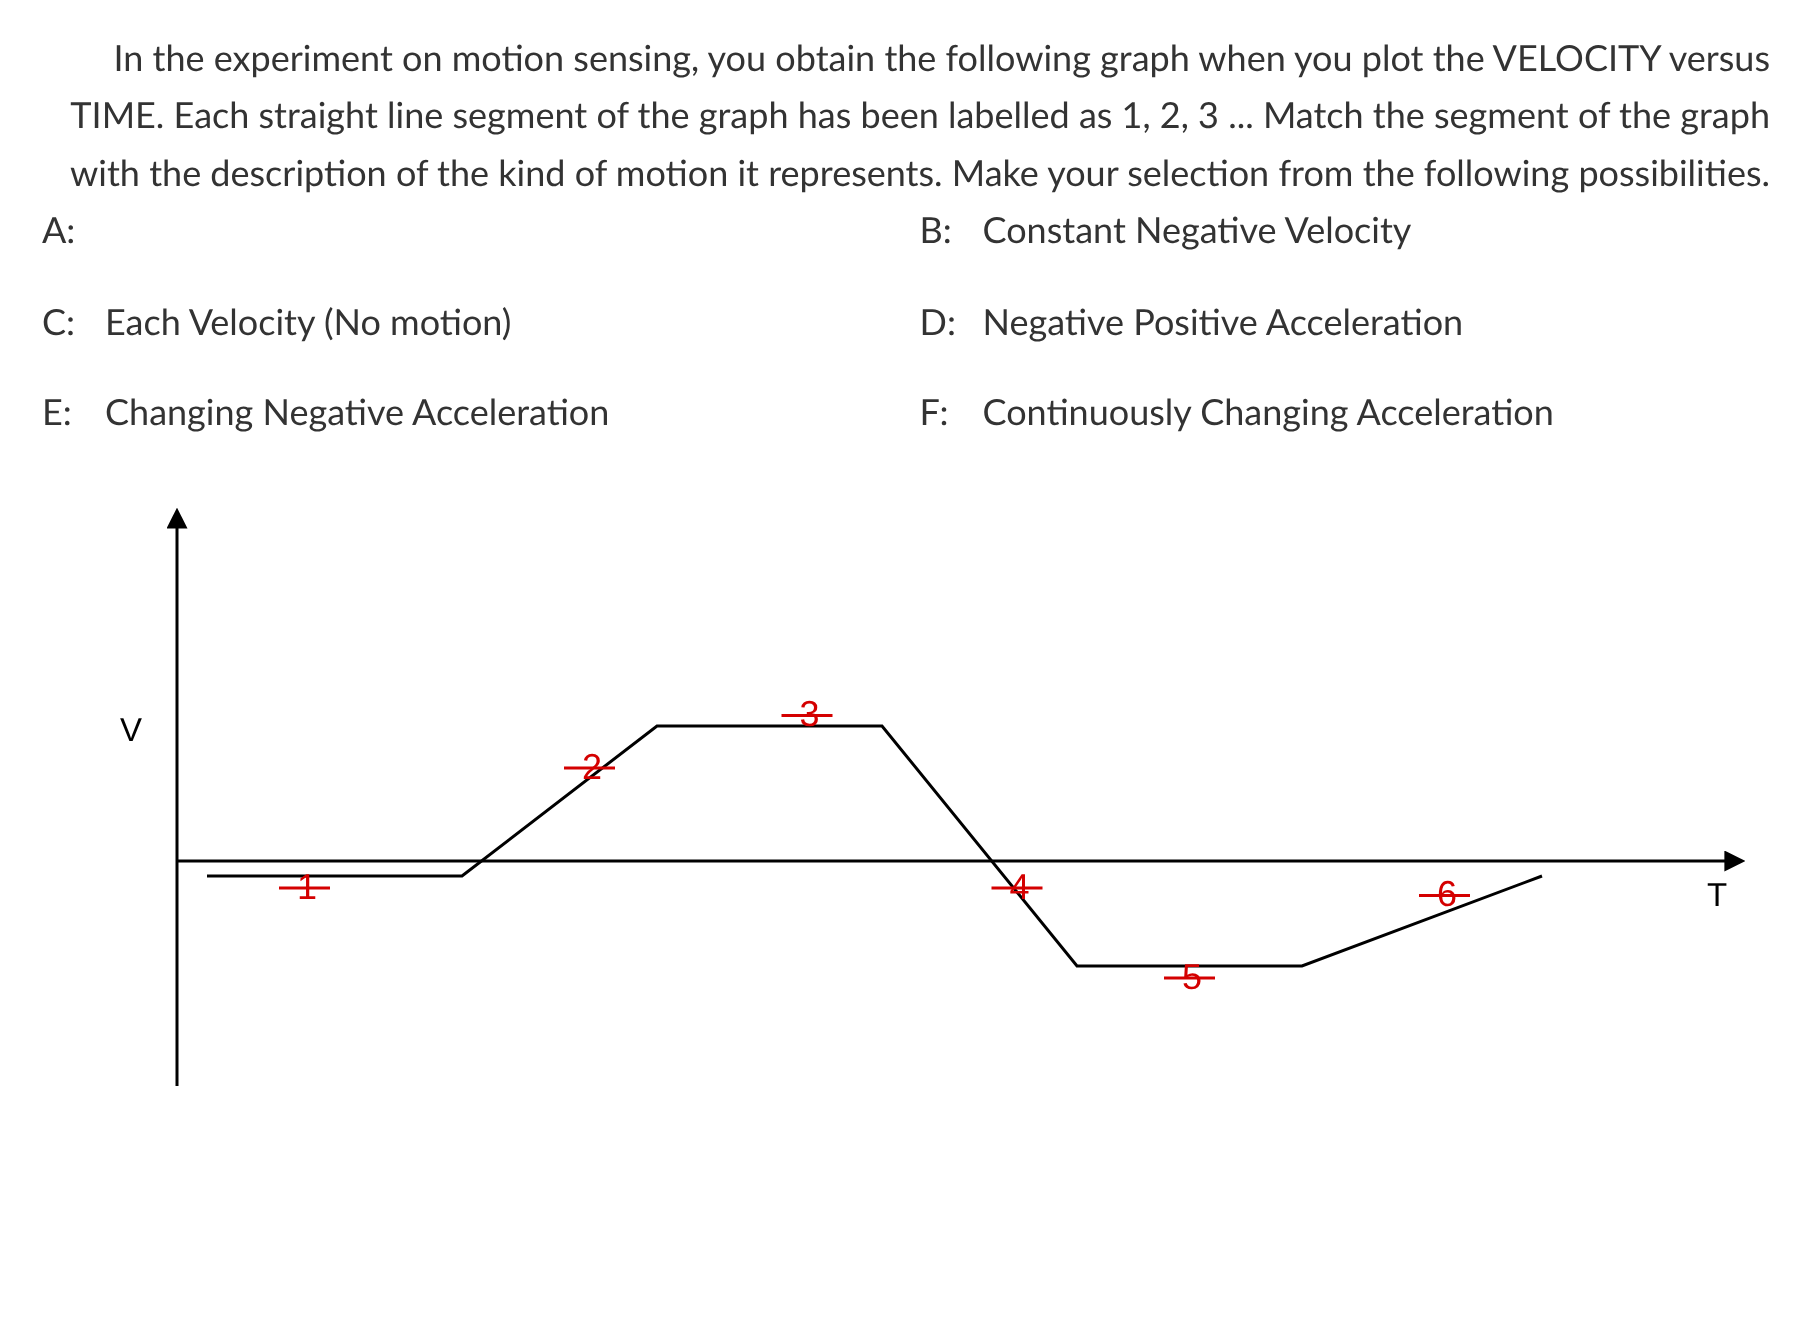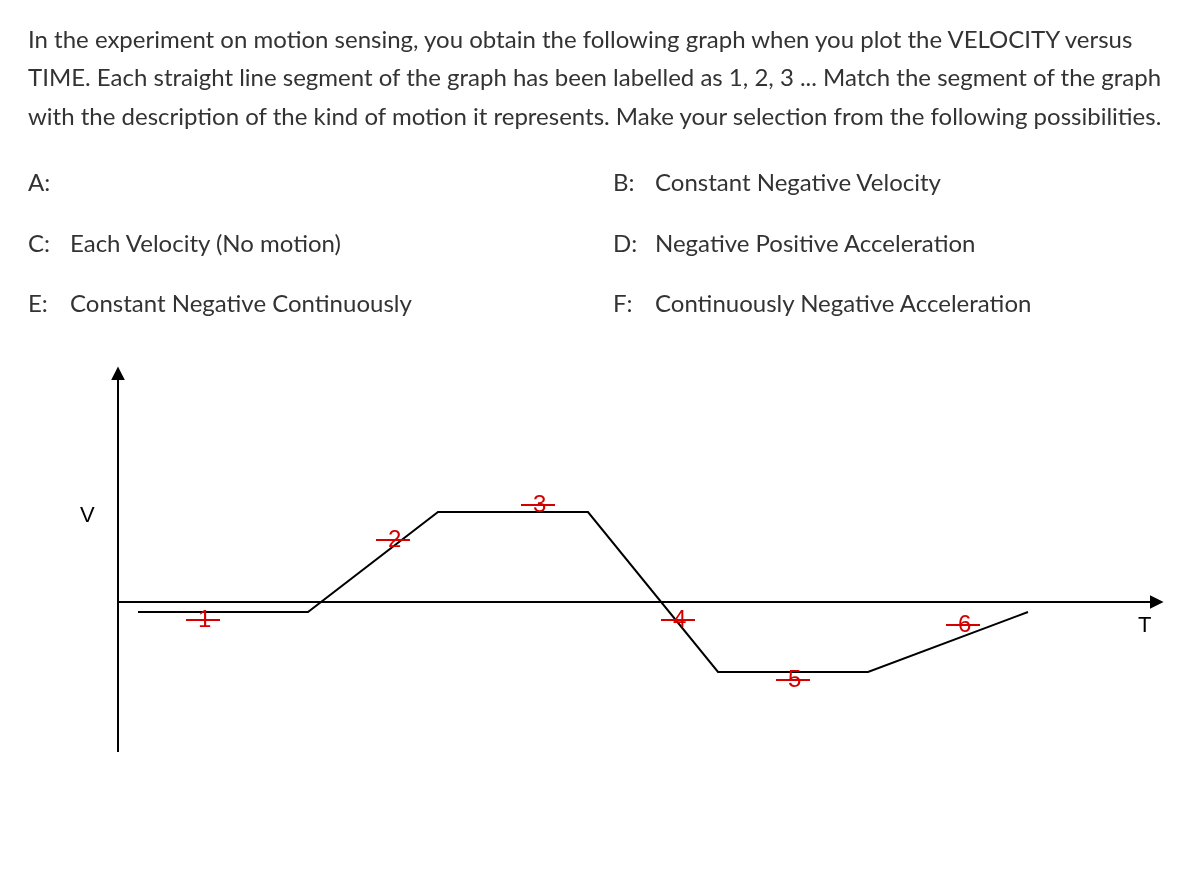--- a/index.html
+++ b/index.html
@@ -5,21 +5,21 @@
   body {
     margin: 0;
     padding: 20px 20px 20px 28px;
     font-family: 'Segoe UI', 'Lato', Arial, sans-serif;
     font-size: 24px;
     color: #333;
     background: #fff;
     line-height: 1.6;
   }
   .intro {
-    margin-bottom: 28px;
+    text-align: right;
   }
   .options {
     display: grid;
     grid-template-columns: 1fr 1fr;
     column-gap: 18px;
     row-gap: 22px;
     margin-bottom: 30px;
   }
   .opt {
     display: flex;
@@ -50,25 +50,25 @@
   <div class="opt">
     <span class="letter">C:</span>
     <span>Each Velocity (No motion)</span>
   </div>
   <div class="opt">
     <span class="letter">D:</span>
     <span>Negative Positive Acceleration</span>
   </div>
   <div class="opt">
     <span class="letter">E:</span>
-    <span>Constant Negative Continuously</span>
+    <span>Changing Negative Acceleration</span>
   </div>
   <div class="opt">
     <span class="letter">F:</span>
-    <span>Continuously Negative Acceleration</span>
+    <span>Continuously Changing Acceleration</span>
   </div>
 </div>
 
 <div class="chart-wrap">
   <svg id="vt-graph" width="1140" height="420">
       <defs>
         <marker id="arrow" viewBox="0 0 10 10" refX="6" refY="5" markerWidth="7" markerHeight="7" orient="auto-start-reverse">
           <path d="M 0 0 L 10 5 L 0 10 z" fill="#000000"></path>
         </marker>
       </defs>

